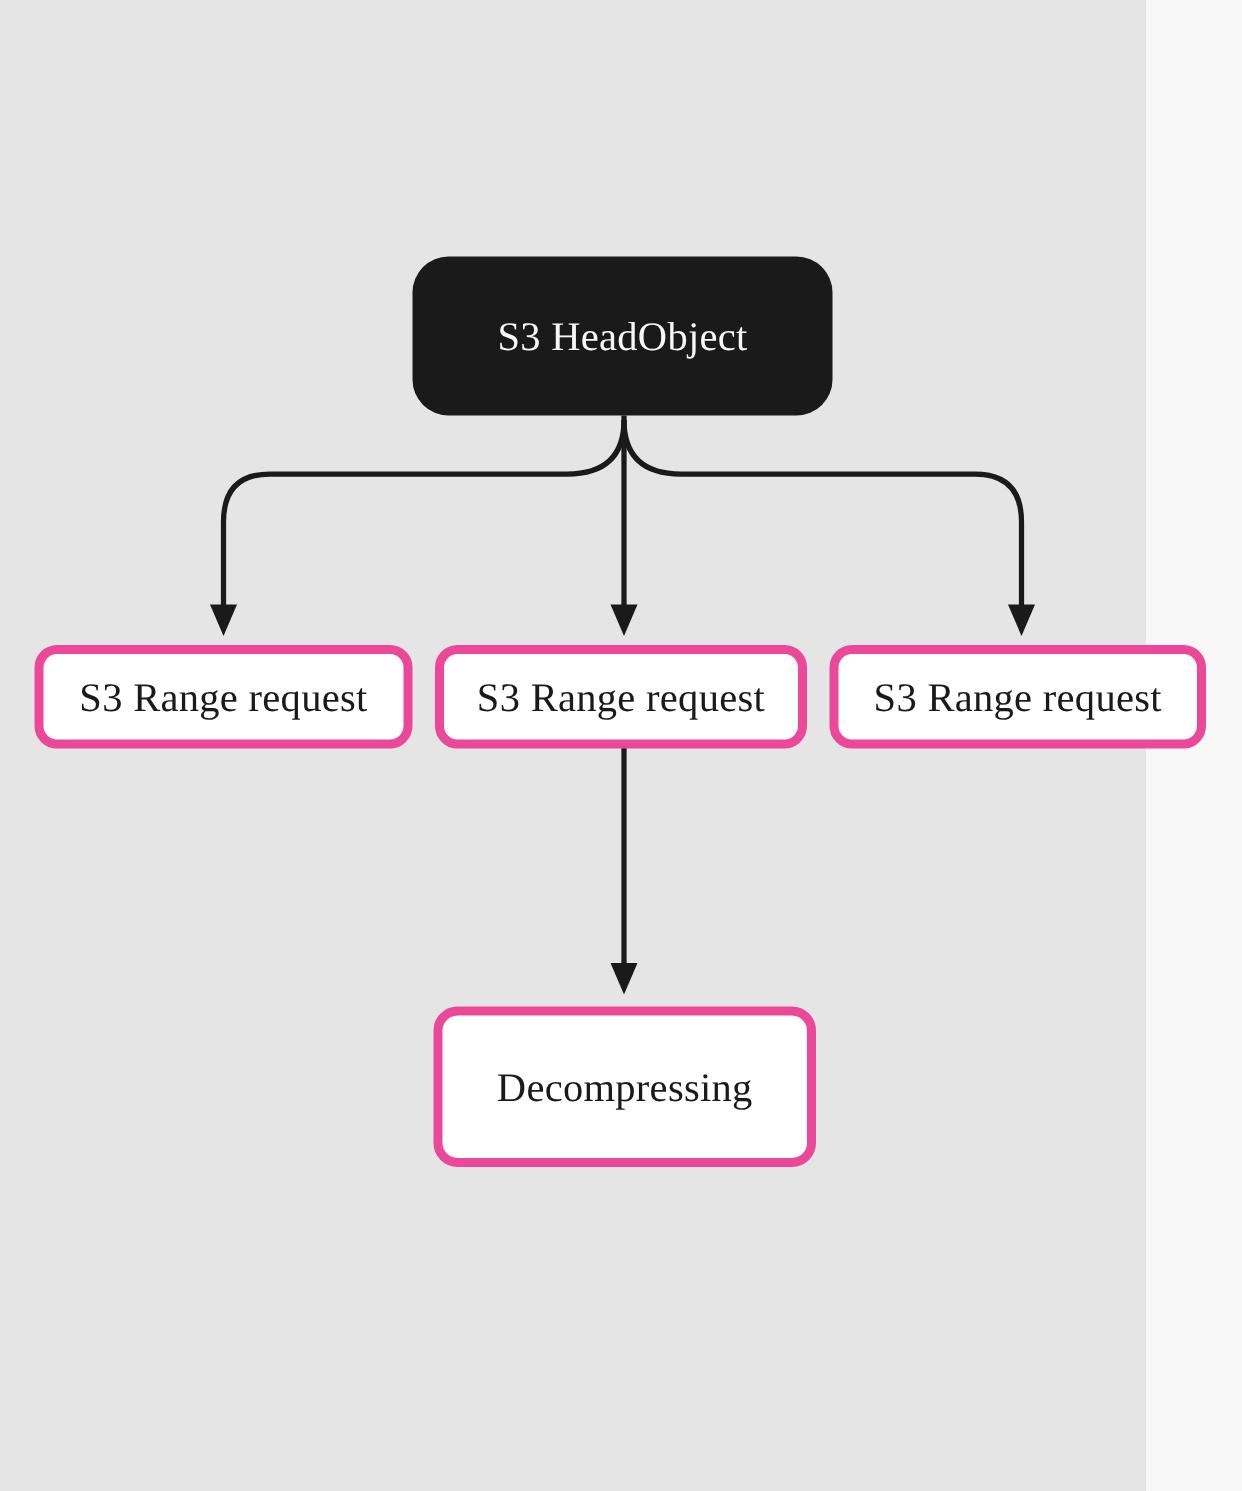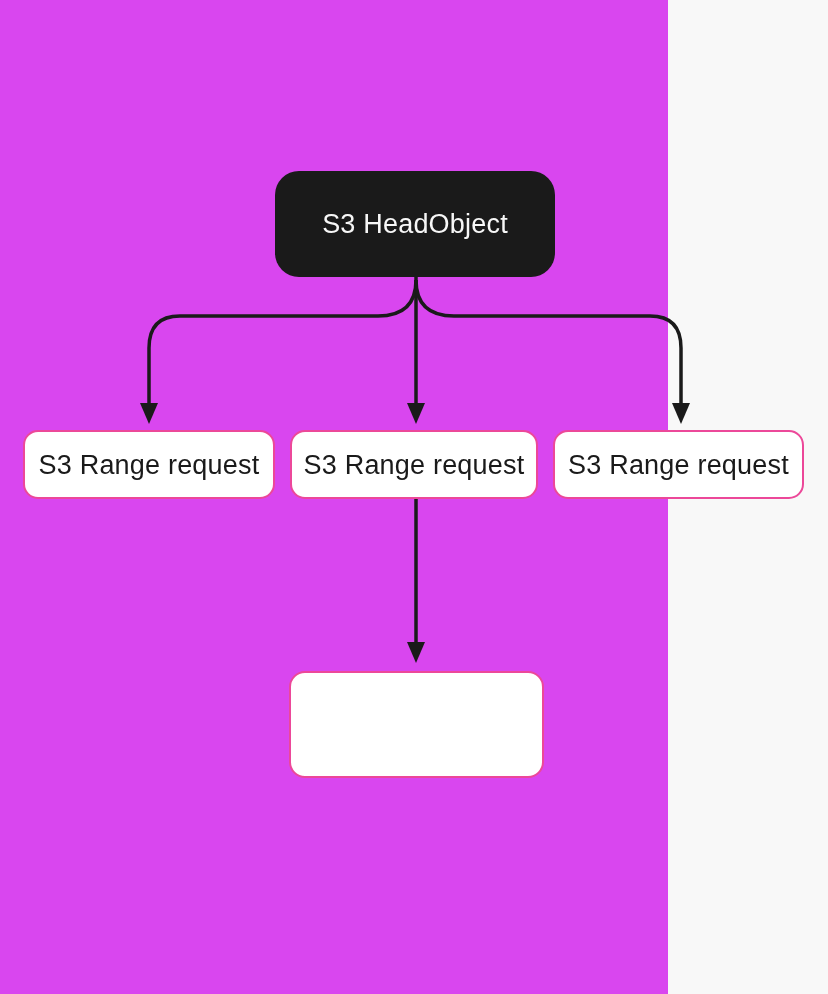--- a/index.html
+++ b/index.html
@@ -4,40 +4,41 @@
 <style>
   * { margin: 0; padding: 0; box-sizing: border-box; }
   html, body {
     width: 828px; height: 994px;
     font-family: "Liberation Sans", "DejaVu Sans", sans-serif;
     background: #f8f8f8;
     overflow: hidden;
   }
   .stage {
     position: relative;
-    width: 668px; height: 994px;
-    background: #d946ef;
+    width: 764px; height: 994px;
+    background: #e5e5e5;
+    font-family: Liberation Serif, serif;
   }
   .connectors {
     position: absolute;
     left: 0; top: 0;
     width: 828px; height: 994px;
     pointer-events: none;
   }
   .node {
     position: absolute;
     display: flex;
     align-items: center;
     justify-content: center;
     text-align: center;
     font-size: 27px;
     line-height: 40px;
     color: #1a1a1a;
     background: #ffffff;
-    border: 2px solid #ec4899;
+    border: 6px solid #ec4899;
     border-radius: 15px;
     letter-spacing: 0.2px;
   }
   .node.root {
     left: 275px; top: 171px;
     width: 280px; height: 106px;
     background: #1a1a1a;
     color: #f7f7f7;
     border: none;
     border-radius: 24px;
@@ -88,15 +89,16 @@
 
   <div class="node child child-2">
     <span>S3 Range request</span>
   </div>
 
   <div class="node child child-3">
     <span>S3 Range request</span>
   </div>
 
   <div class="node leaf">
+    <span class="leaf-line">Decompressing</span>
   </div>
 
 </div>
 
 </body></html>

